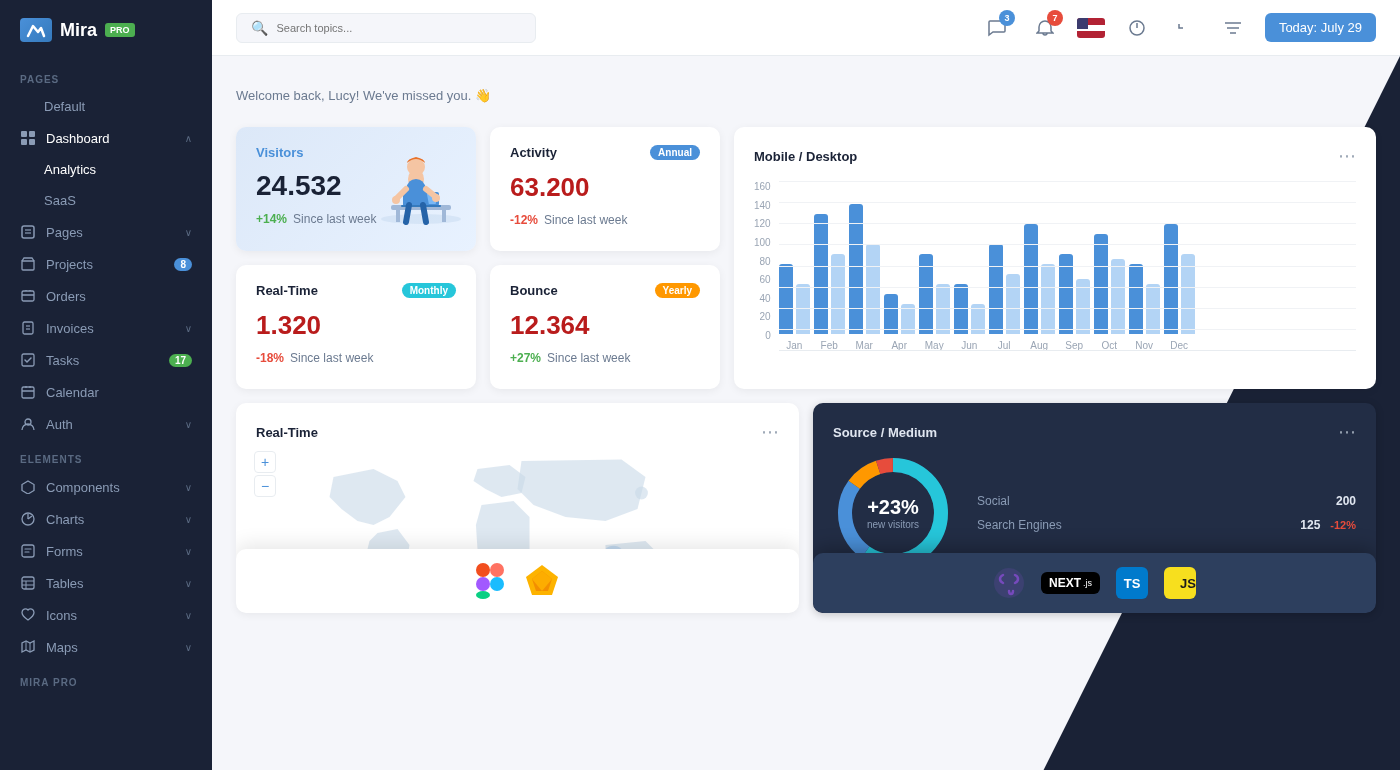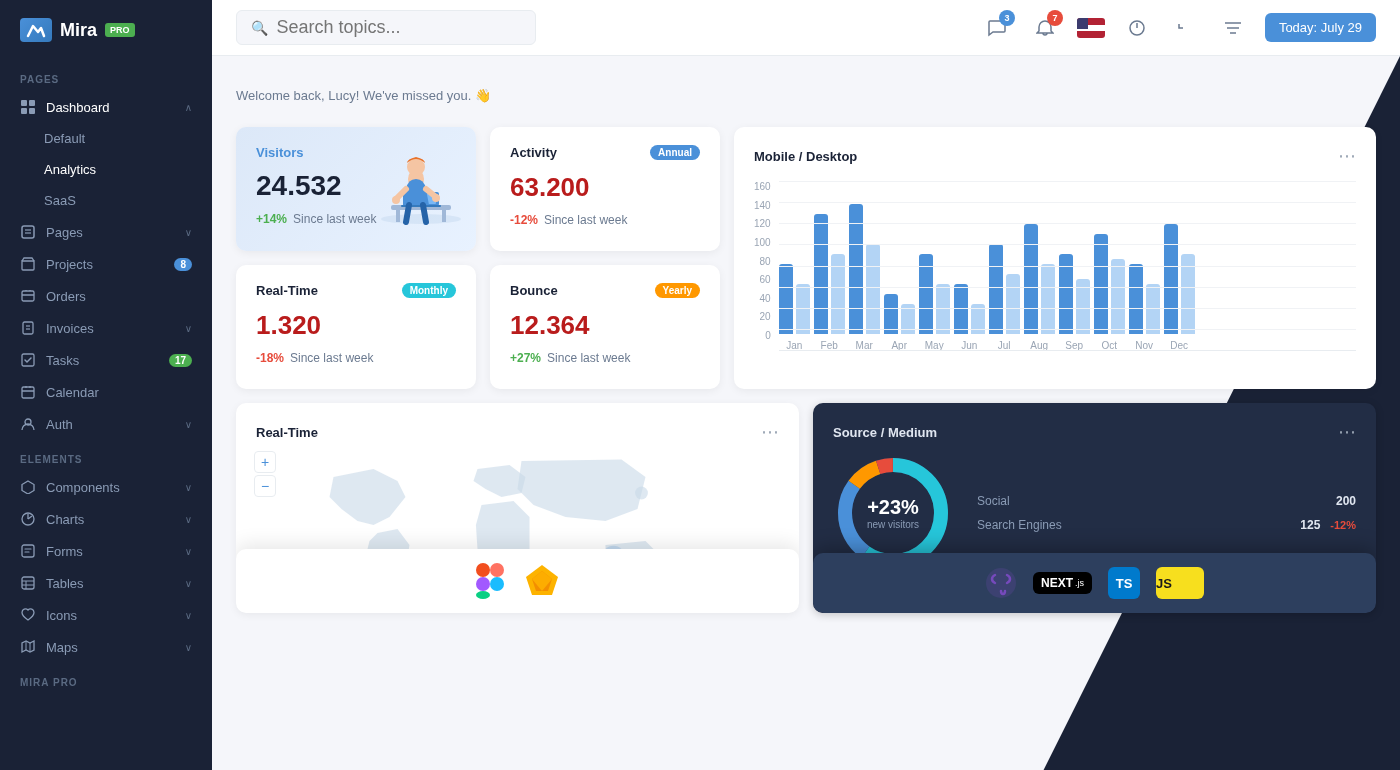--- a/index.html
+++ b/index.html
@@ -106,21 +106,21 @@
       border-radius: 6px;
       padding: 6px 14px;
       flex: 1;
       max-width: 300px;
     }
     .search-icon { color: #9aa5b4; font-size: 14px; }
     .search-input {
       border: none;
       background: transparent;
       outline: none;
-      font-size: 18px;
+      font-size: 11px;
       color: #7f1d1d;
       width: 100%;
     }
     .topbar-right {
       margin-left: auto;
       display: flex;
       align-items: center;
       gap: 16px;
     }
     .topbar-icon-btn {
@@ -307,35 +307,35 @@
       <svg width="20" height="16" viewBox="0 0 20 16" fill="none">
         <path d="M2 14L7 4L12 10L15 6L18 14" stroke="white" stroke-width="2.5" stroke-linecap="round" stroke-linejoin="round" fill="none"></path>
       </svg>
     </div>
     <span class="logo-text">Mira</span>
     <span class="pro-badge">PRO</span>
   </div>
 
   <div class="sidebar-section-label">PAGES</div>
 
+  <div class="sidebar-item sub">
+    <span class="sidebar-item-label">Default</span>
+  </div>
+
   <div class="sidebar-item active">
     <span class="sidebar-item-icon">
       <svg width="14" height="14" viewBox="0 0 14 14" fill="none">
         <rect x="0" y="0" width="6" height="6" rx="1" fill="#8a9bb5"></rect>
         <rect x="8" y="0" width="6" height="6" rx="1" fill="#8a9bb5"></rect>
         <rect x="0" y="8" width="6" height="6" rx="1" fill="#8a9bb5"></rect>
         <rect x="8" y="8" width="6" height="6" rx="1" fill="#8a9bb5"></rect>
       </svg>
     </span>
     <span class="sidebar-item-label">Dashboard</span>
     <span class="chevron">∧</span>
-  </div>
-
-  <div class="sidebar-item sub">
-    <span class="sidebar-item-label">Default</span>
   </div>
   <div class="sidebar-item sub active-sub" style="color:white">
     <span class="sidebar-item-label">Analytics</span>
   </div>
   <div class="sidebar-item sub">
     <span class="sidebar-item-label">SaaS</span>
   </div>
 
   <div class="sidebar-item">
     <span class="sidebar-item-icon">
@@ -867,21 +867,21 @@
 
               <div style="background:black; border-radius:6px; padding:4px 8px; display:flex; align-items:center; gap:2px;">
                 <span style="color:white; font-size:12px; font-weight:700;">NEXT</span>
                 <span style="color:white; font-size:9px;">.js</span>
               </div>
 
               <div style="background:#007acc; border-radius:6px; width:32px; height:32px; display:flex; align-items:center; justify-content:center;">
                 <span style="color:white; font-size:13px; font-weight:800;">TS</span>
               </div>
 
-              <div style="background:#f7df1e; border-radius:6px; width:48px; height:32px; display:flex; align-items:center; justify-content:flex-start;">
+              <div style="background:#f7df1e; border-radius:6px; width:32px; height:32px; display:flex; align-items:center; justify-content:flex-end;">
                 <span style="color:#1a1a1a; font-size:13px; font-weight:800;">JS</span>
               </div>
             </div>
           </div>
         </div>
 
       </div>
     </div>
   </div>
 </div>

